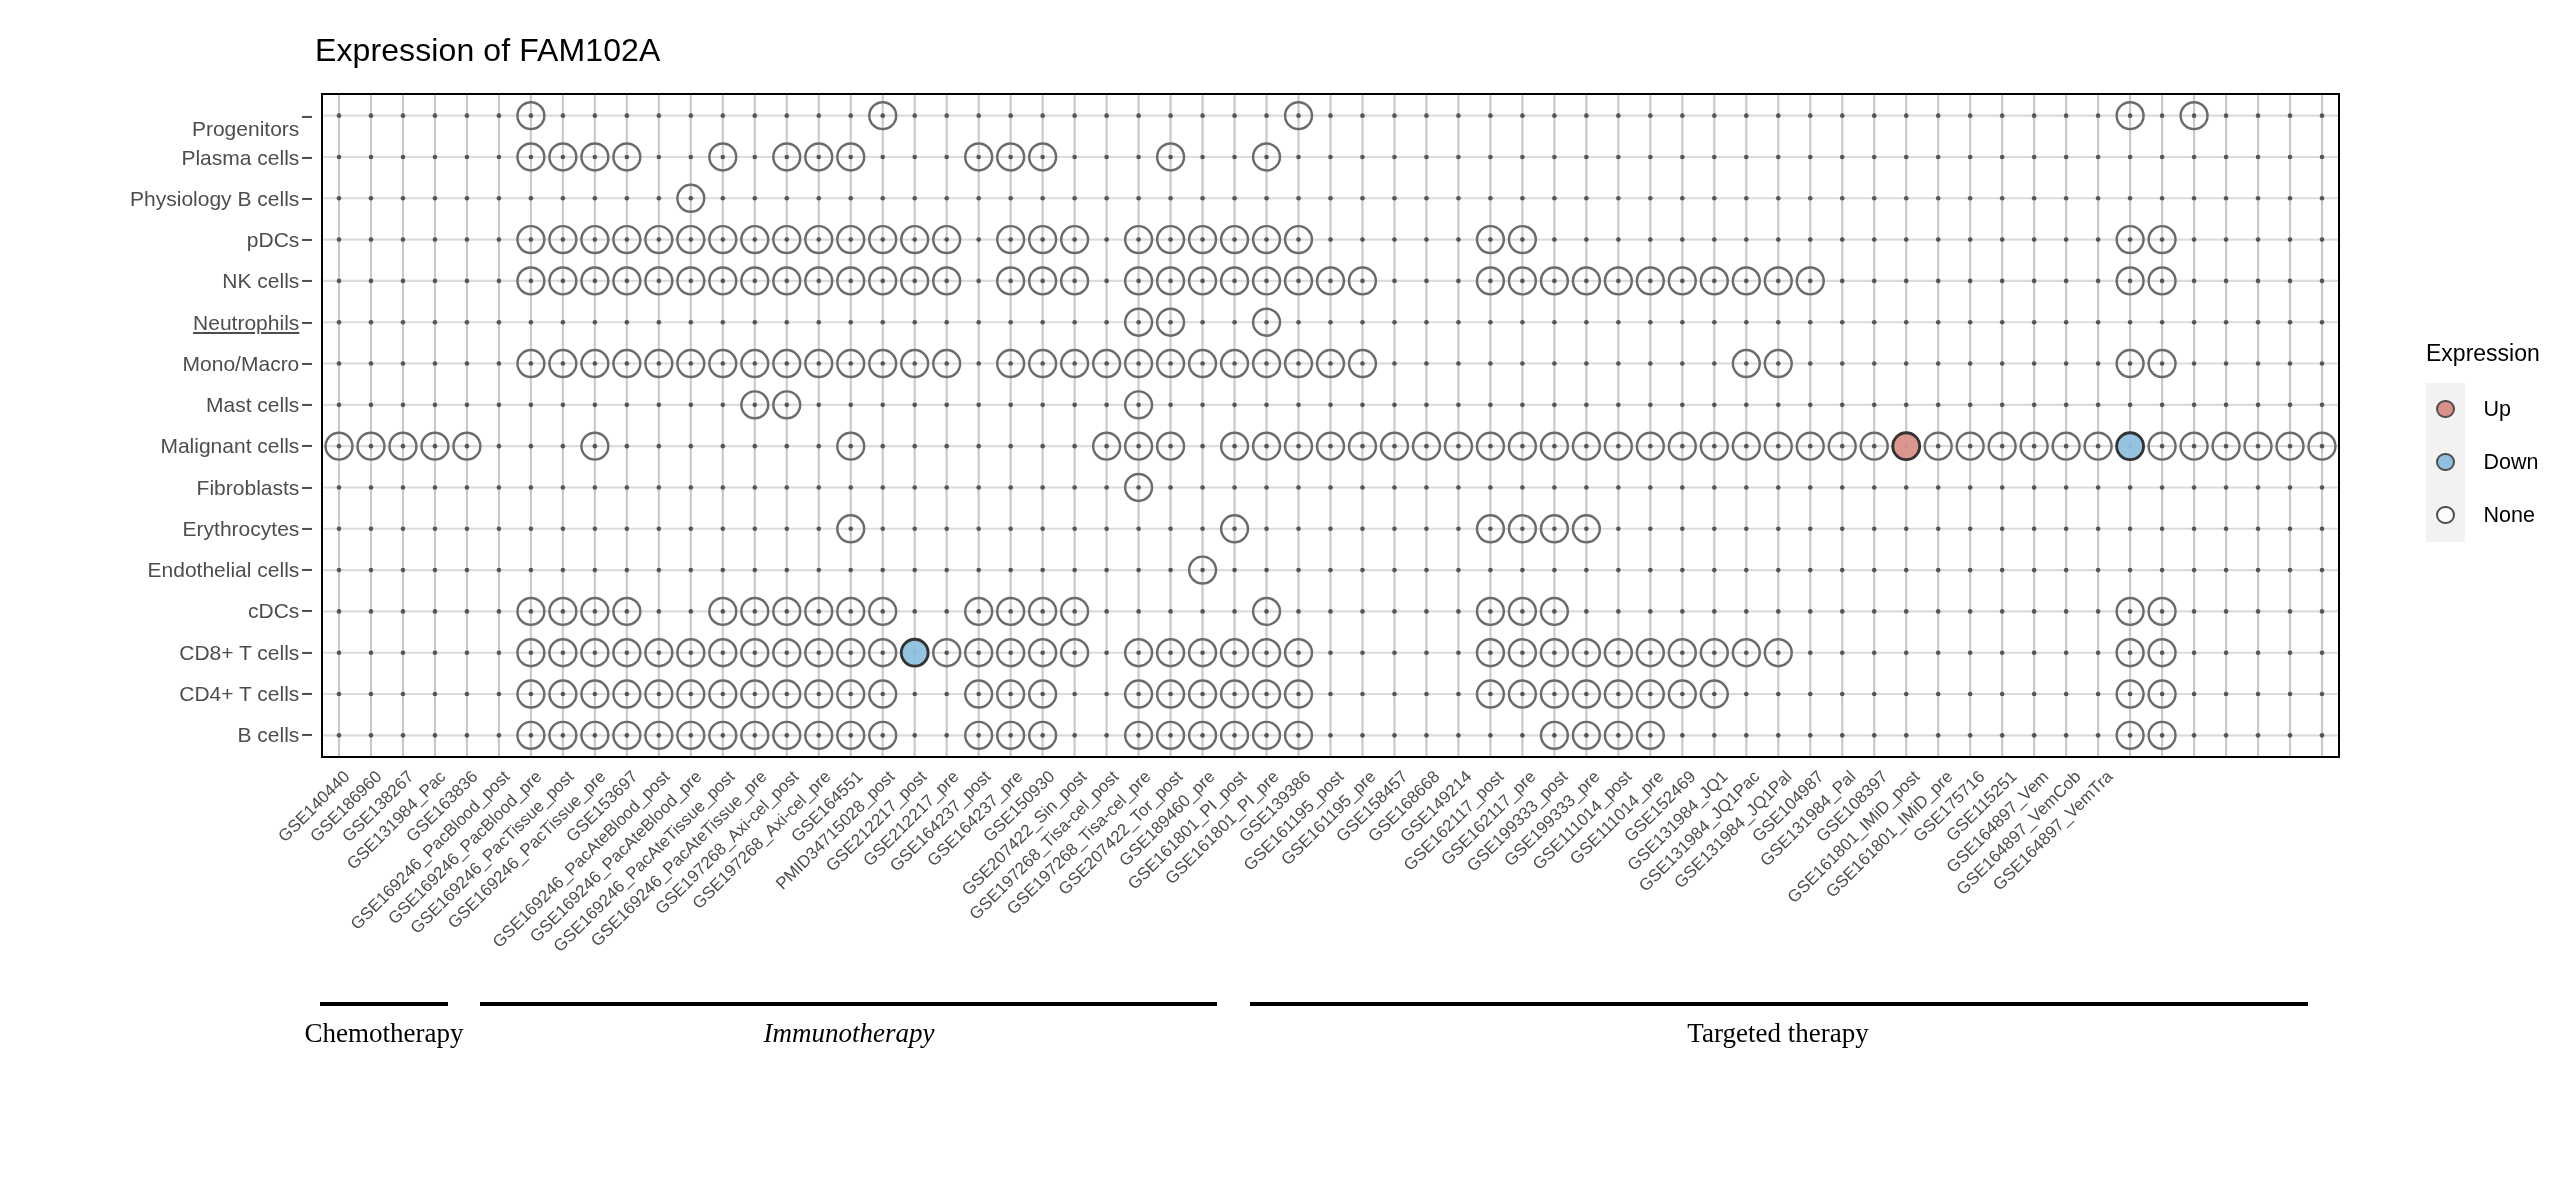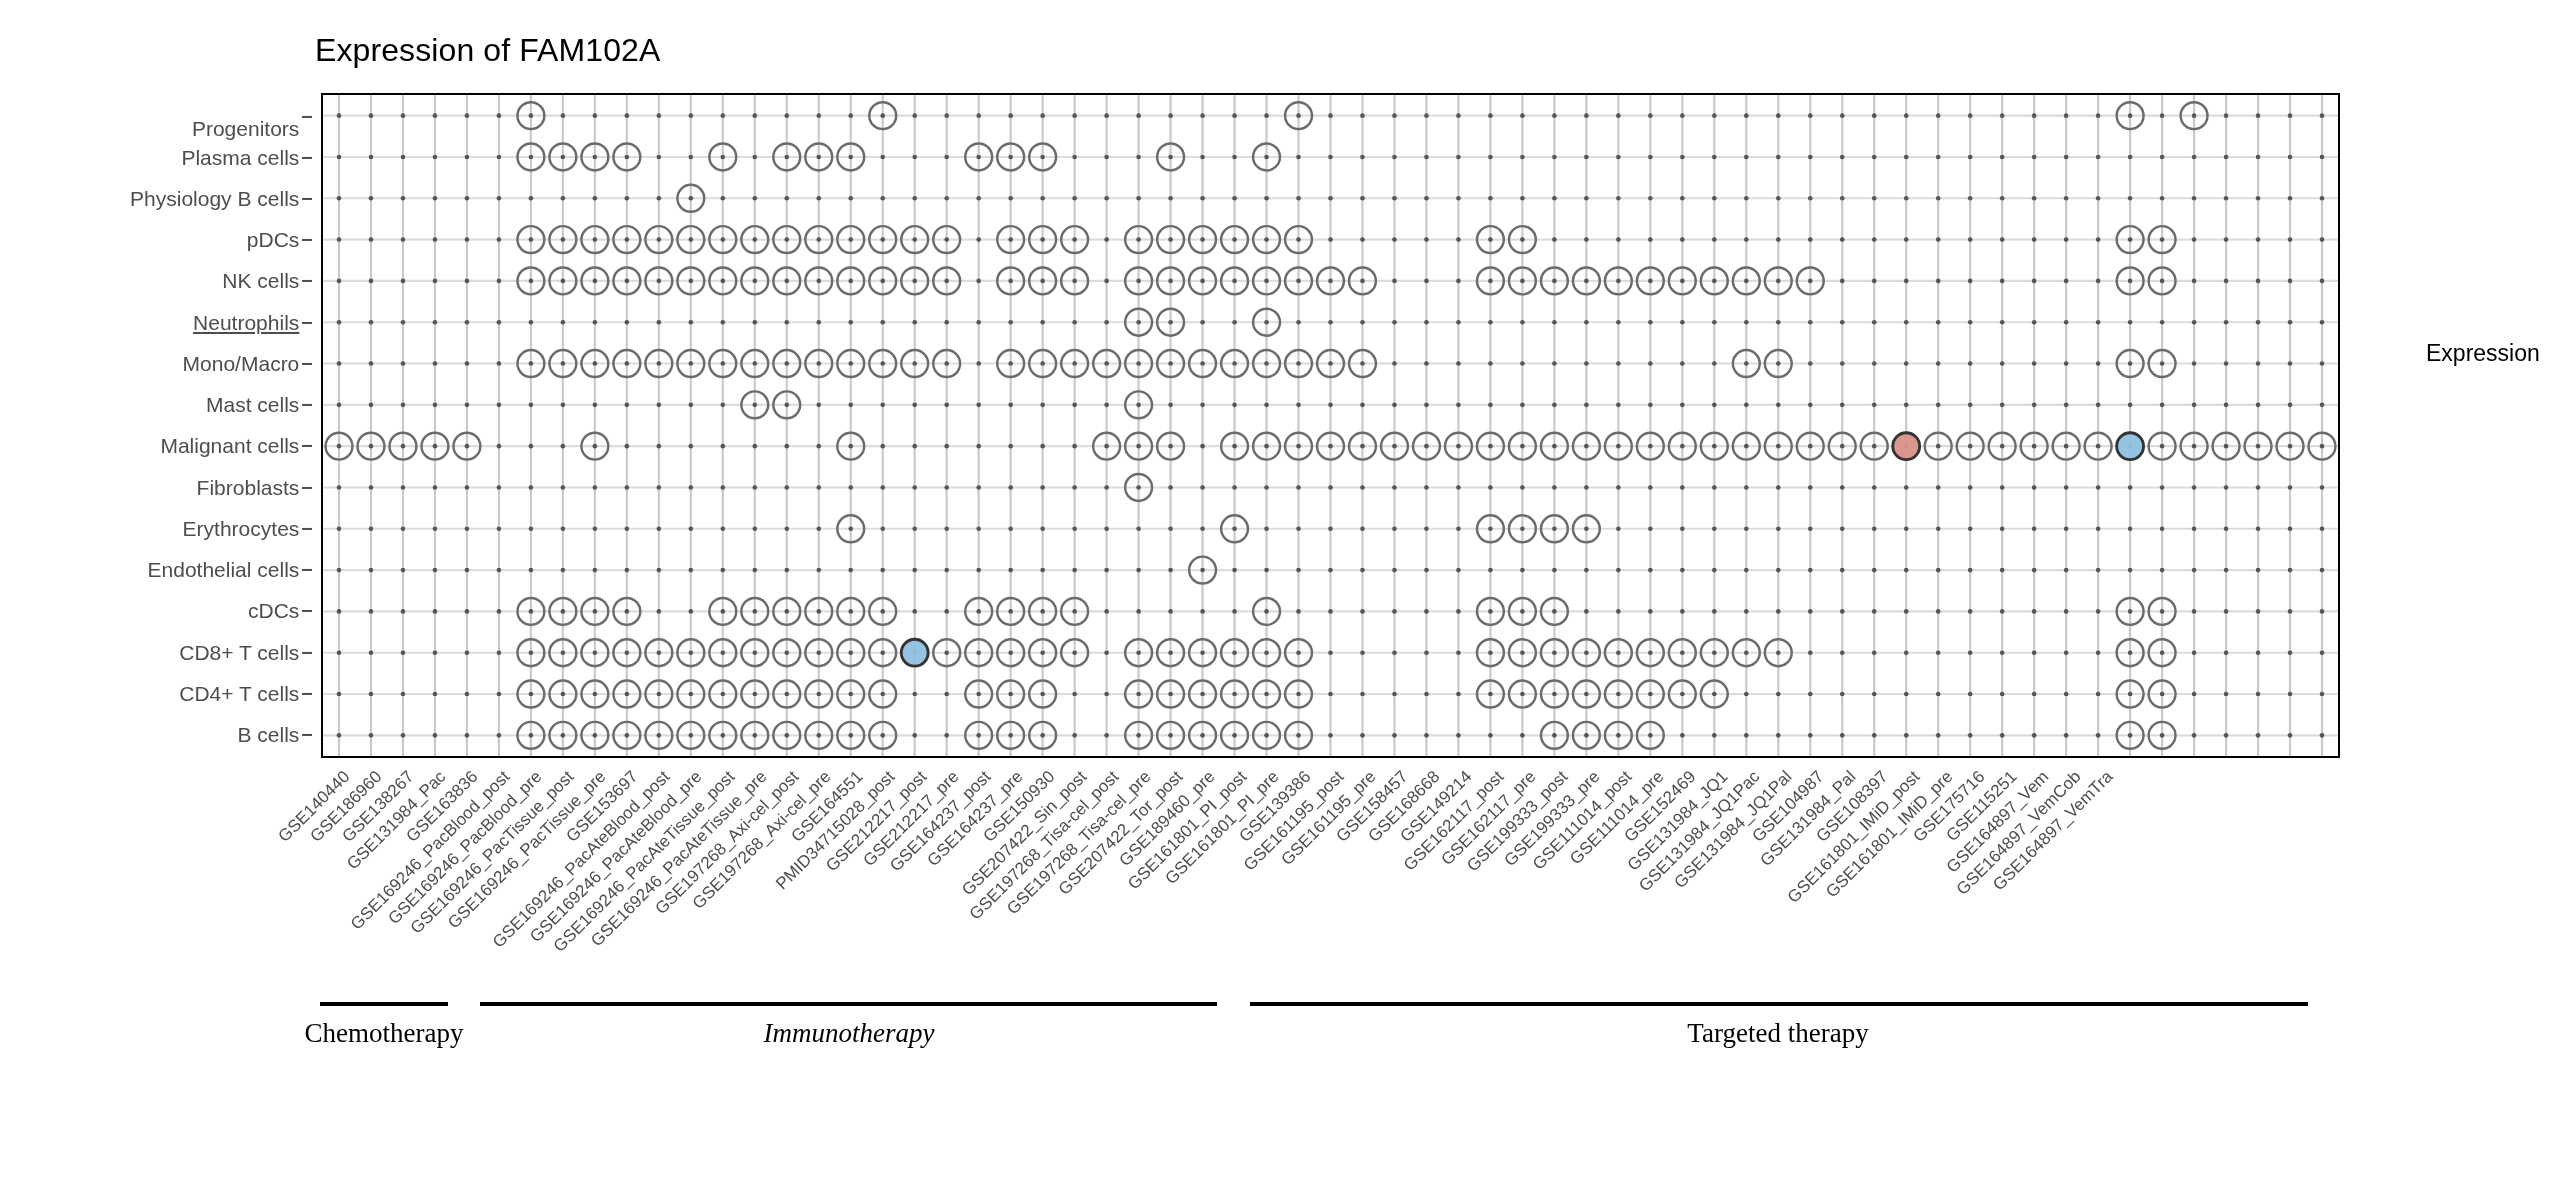--- a/index.html
+++ b/index.html
@@ -1601,14 +1601,34 @@
     <div class="group-line" style="left: 16px; width: 128px;"></div>
     <div class="group-label" style="left: 80px;">Chemotherapy</div>
     <div class="group-line" style="left: 176px; width: 737px;"></div>
     <div class="group-label" style="left: 545px; font-style: italic;">Immunotherapy</div>
     <div class="group-line" style="left: 946px; width: 1058px;"></div>
     <div class="group-label" style="left: 1474px;">Targeted therapy</div>
   </div>
 
 <div id="legend">
   <div id="legend-title">Expression</div>
+  <div id="legend-items">
+      <div class="legend-row">
+        <div class="legend-key">
+          <div class="legend-swatch" style="background: rgb(217, 144, 136);"></div>
+        </div>
+        <div class="legend-text">Up</div>
+      </div>
+      <div class="legend-row">
+        <div class="legend-key">
+          <div class="legend-swatch" style="background: rgb(143, 192, 224);"></div>
+        </div>
+        <div class="legend-text">Down</div>
+      </div>
+      <div class="legend-row">
+        <div class="legend-key">
+          <div class="legend-swatch" style="background: rgb(252, 252, 252);"></div>
+        </div>
+        <div class="legend-text">None</div>
+      </div>
+    </div>
 </div>
 
 
 </body></html>

